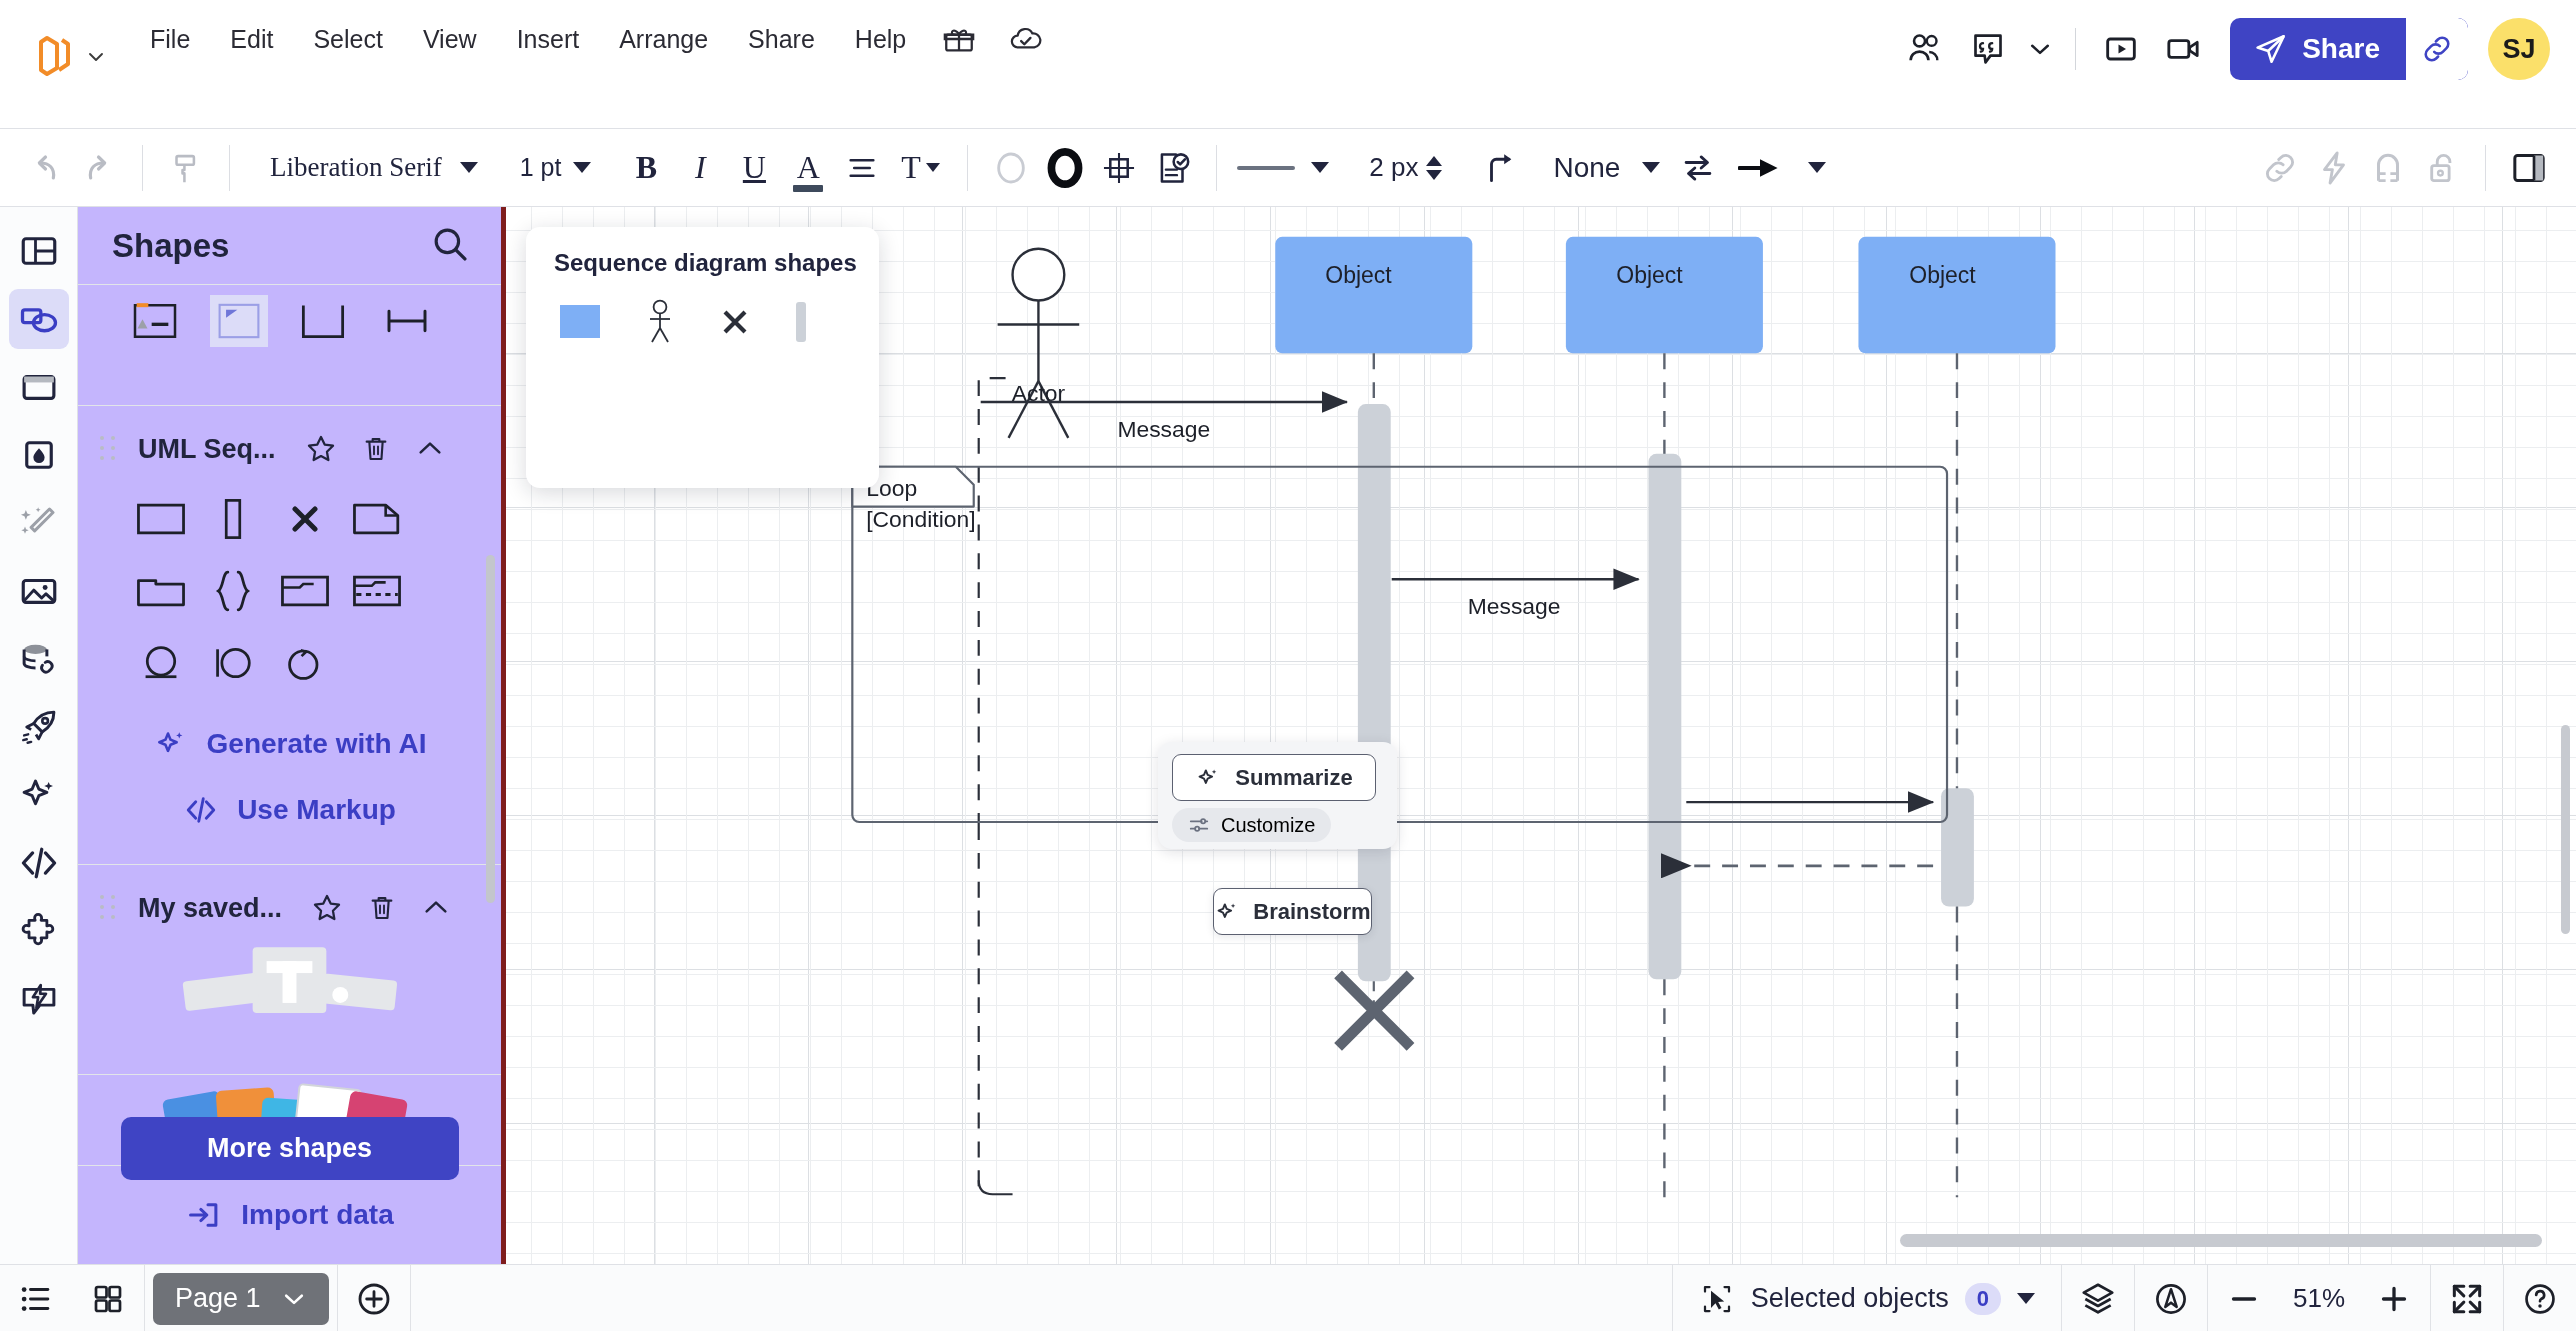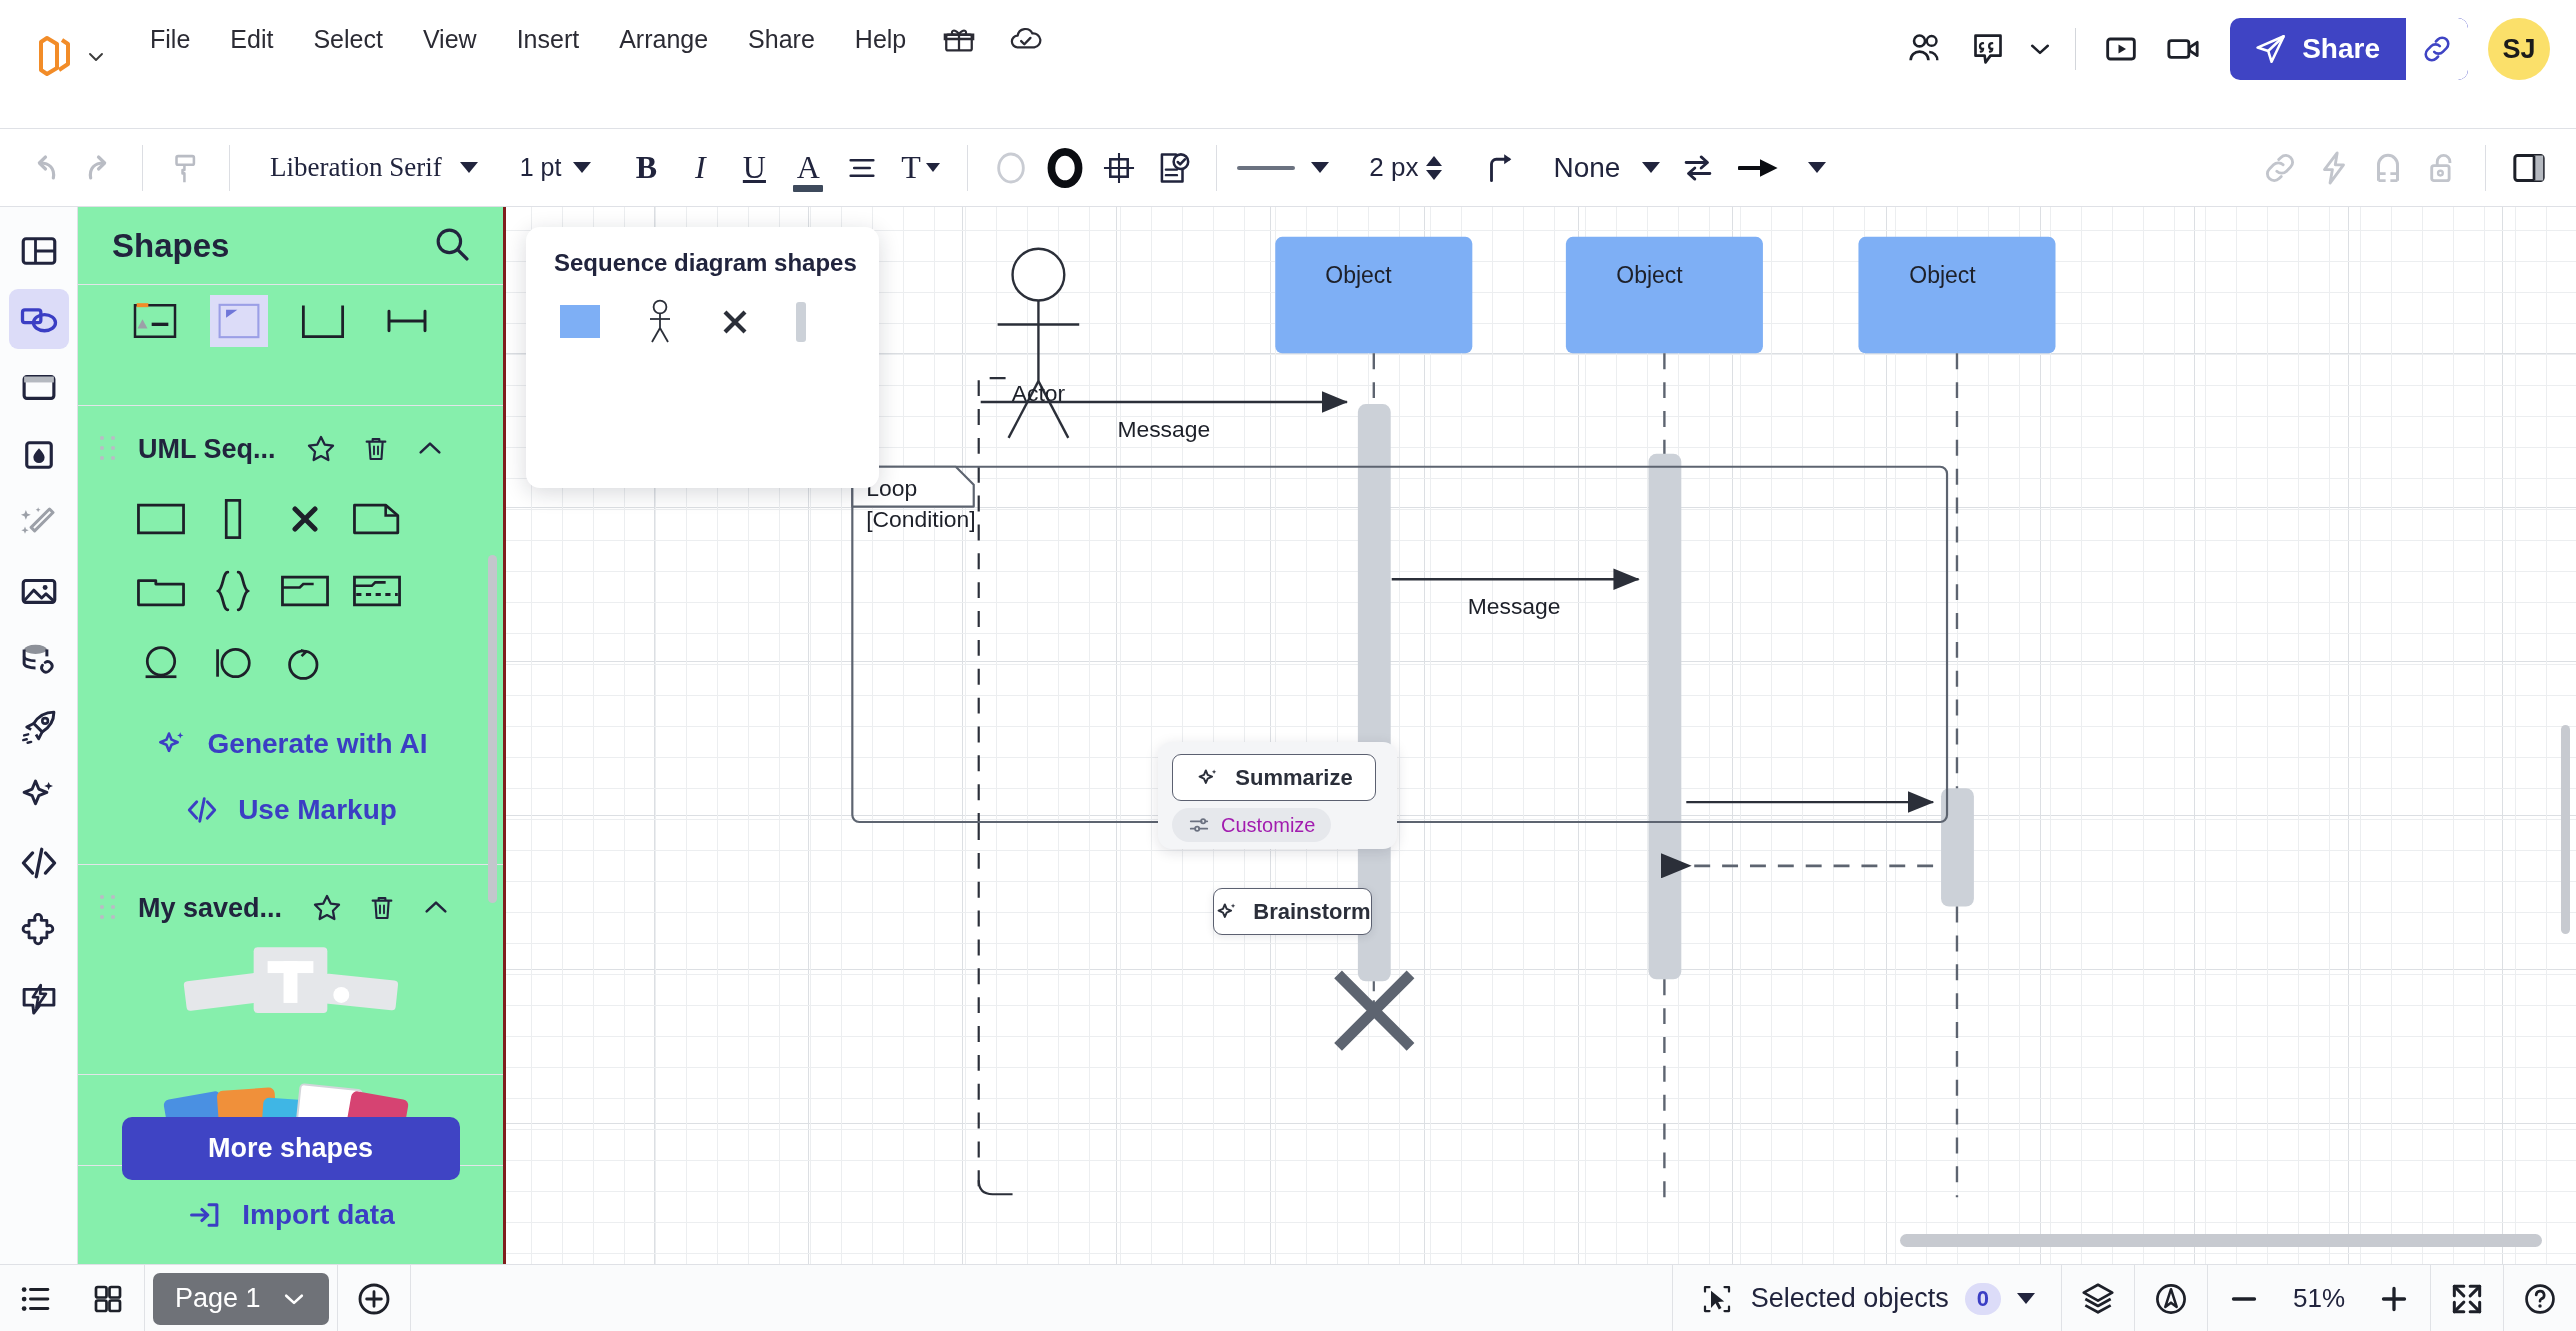--- a/index.html
+++ b/index.html
@@ -99,21 +99,21 @@
   
   .rail {
     width: 78px; flex:0 0 78px; background:#fbfcfd; border-right:1px solid #dfe1e6;
     display:flex; flex-direction:column; align-items:center; padding-top: 14px; gap: 8px;
   }
   .rail-btn { width:60px; height:60px; display:flex; align-items:center; justify-content:center; border-radius:9px; }
   .rail-btn.active { background:#dcdcf8; }
 
   
   .shapes-panel {
-    width: 428px; flex:0 0 428px; background:#86efac; border-right:3px solid #7f1d1d;
+    width: 428px; flex:0 0 428px; background:#c4b5fd; border-right:5px solid #7f1d1d;
     display:flex; flex-direction:column; position:relative; overflow:hidden;
   }
   .sp-header {
     height: 78px; flex:0 0 78px; display:flex; align-items:center; justify-content:space-between;
     padding: 0 30px 0 34px; border-bottom:1px solid #e2e5e9;
   }
   .sp-title { font-size:33px; font-weight:bold; color:#21243d; }
   .sp-scroll { flex:1; overflow:hidden; position:relative; }
   .sp-sect { border-bottom:1px solid #e2e5e9; padding: 0 0 0 0; }
   .sp-row-shapes { display:flex; gap: 26px; padding: 10px 0 0 48px; align-items:flex-start; }
@@ -179,21 +179,21 @@
   .ai-pop-btn {
     position:absolute; left: 14px; top: 12px; width: 204px; height: 47px;
     border:1px solid #5b6070; border-radius: 9px; background:#fff;
     display:flex; align-items:center; justify-content:center; gap: 14px;
   }
   .ai-pop-btn span { font-size: 22px; font-weight:bold; color:#2b2f3a; }
   .ai-pop-sub {
     position:absolute; left: 14px; top: 66px; height: 34px; padding: 0 16px;
     background:#e6e8ec; border-radius: 994px; display:flex; align-items:center; gap: 11px;
   }
-  .ai-pop-sub span { font-size:20px; color:#a21caf; }
+  .ai-pop-sub span { font-size:20px; color:#000000; }
   .brainstorm {
     position:absolute; left: 707px; top: 681px; width: 159px; height: 47px;
     border:1px solid #5b6070; border-radius: 9px; background:#fff;
     display:flex; align-items:center; justify-content:center; gap: 13px;
     box-shadow: 0 2px 8px rgba(20,25,45,.10);
   }
   .brainstorm span { font-size: 22px; font-weight:bold; color:#2b2f3a; }
 
   .h-scrollbar {
     position:absolute; left: 1394px; bottom: 17px; width: 642px; height: 13px;

